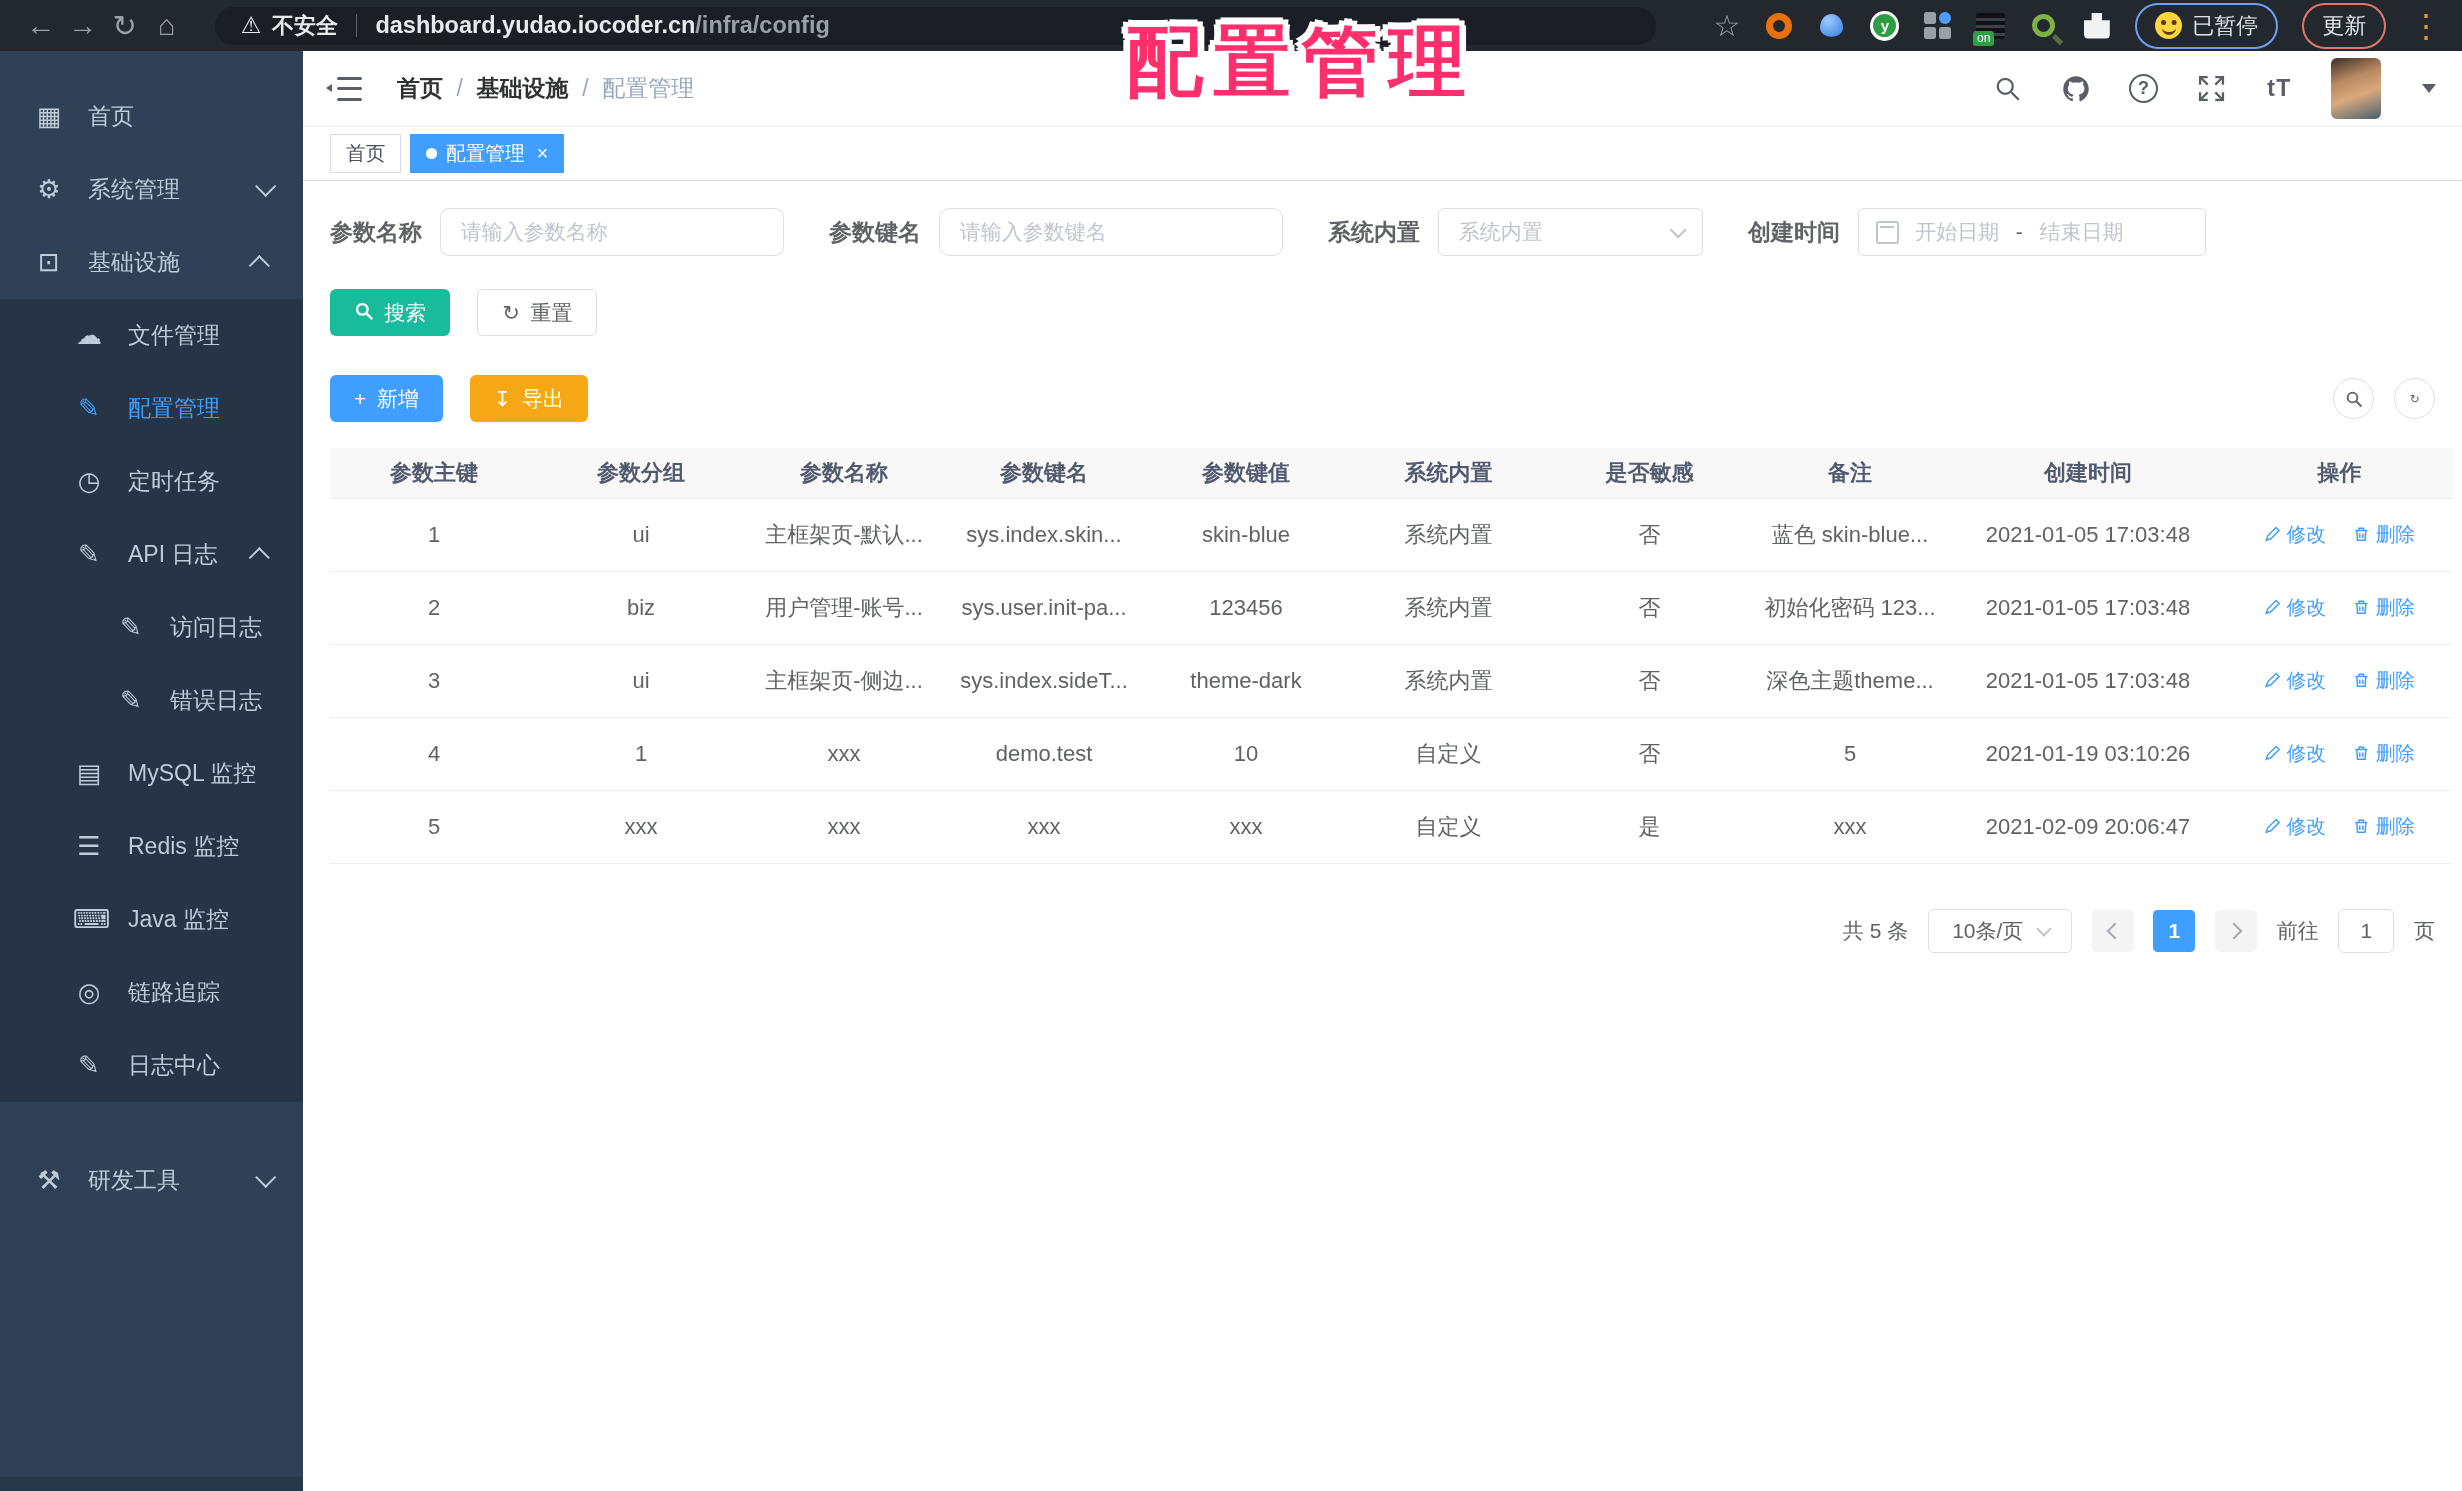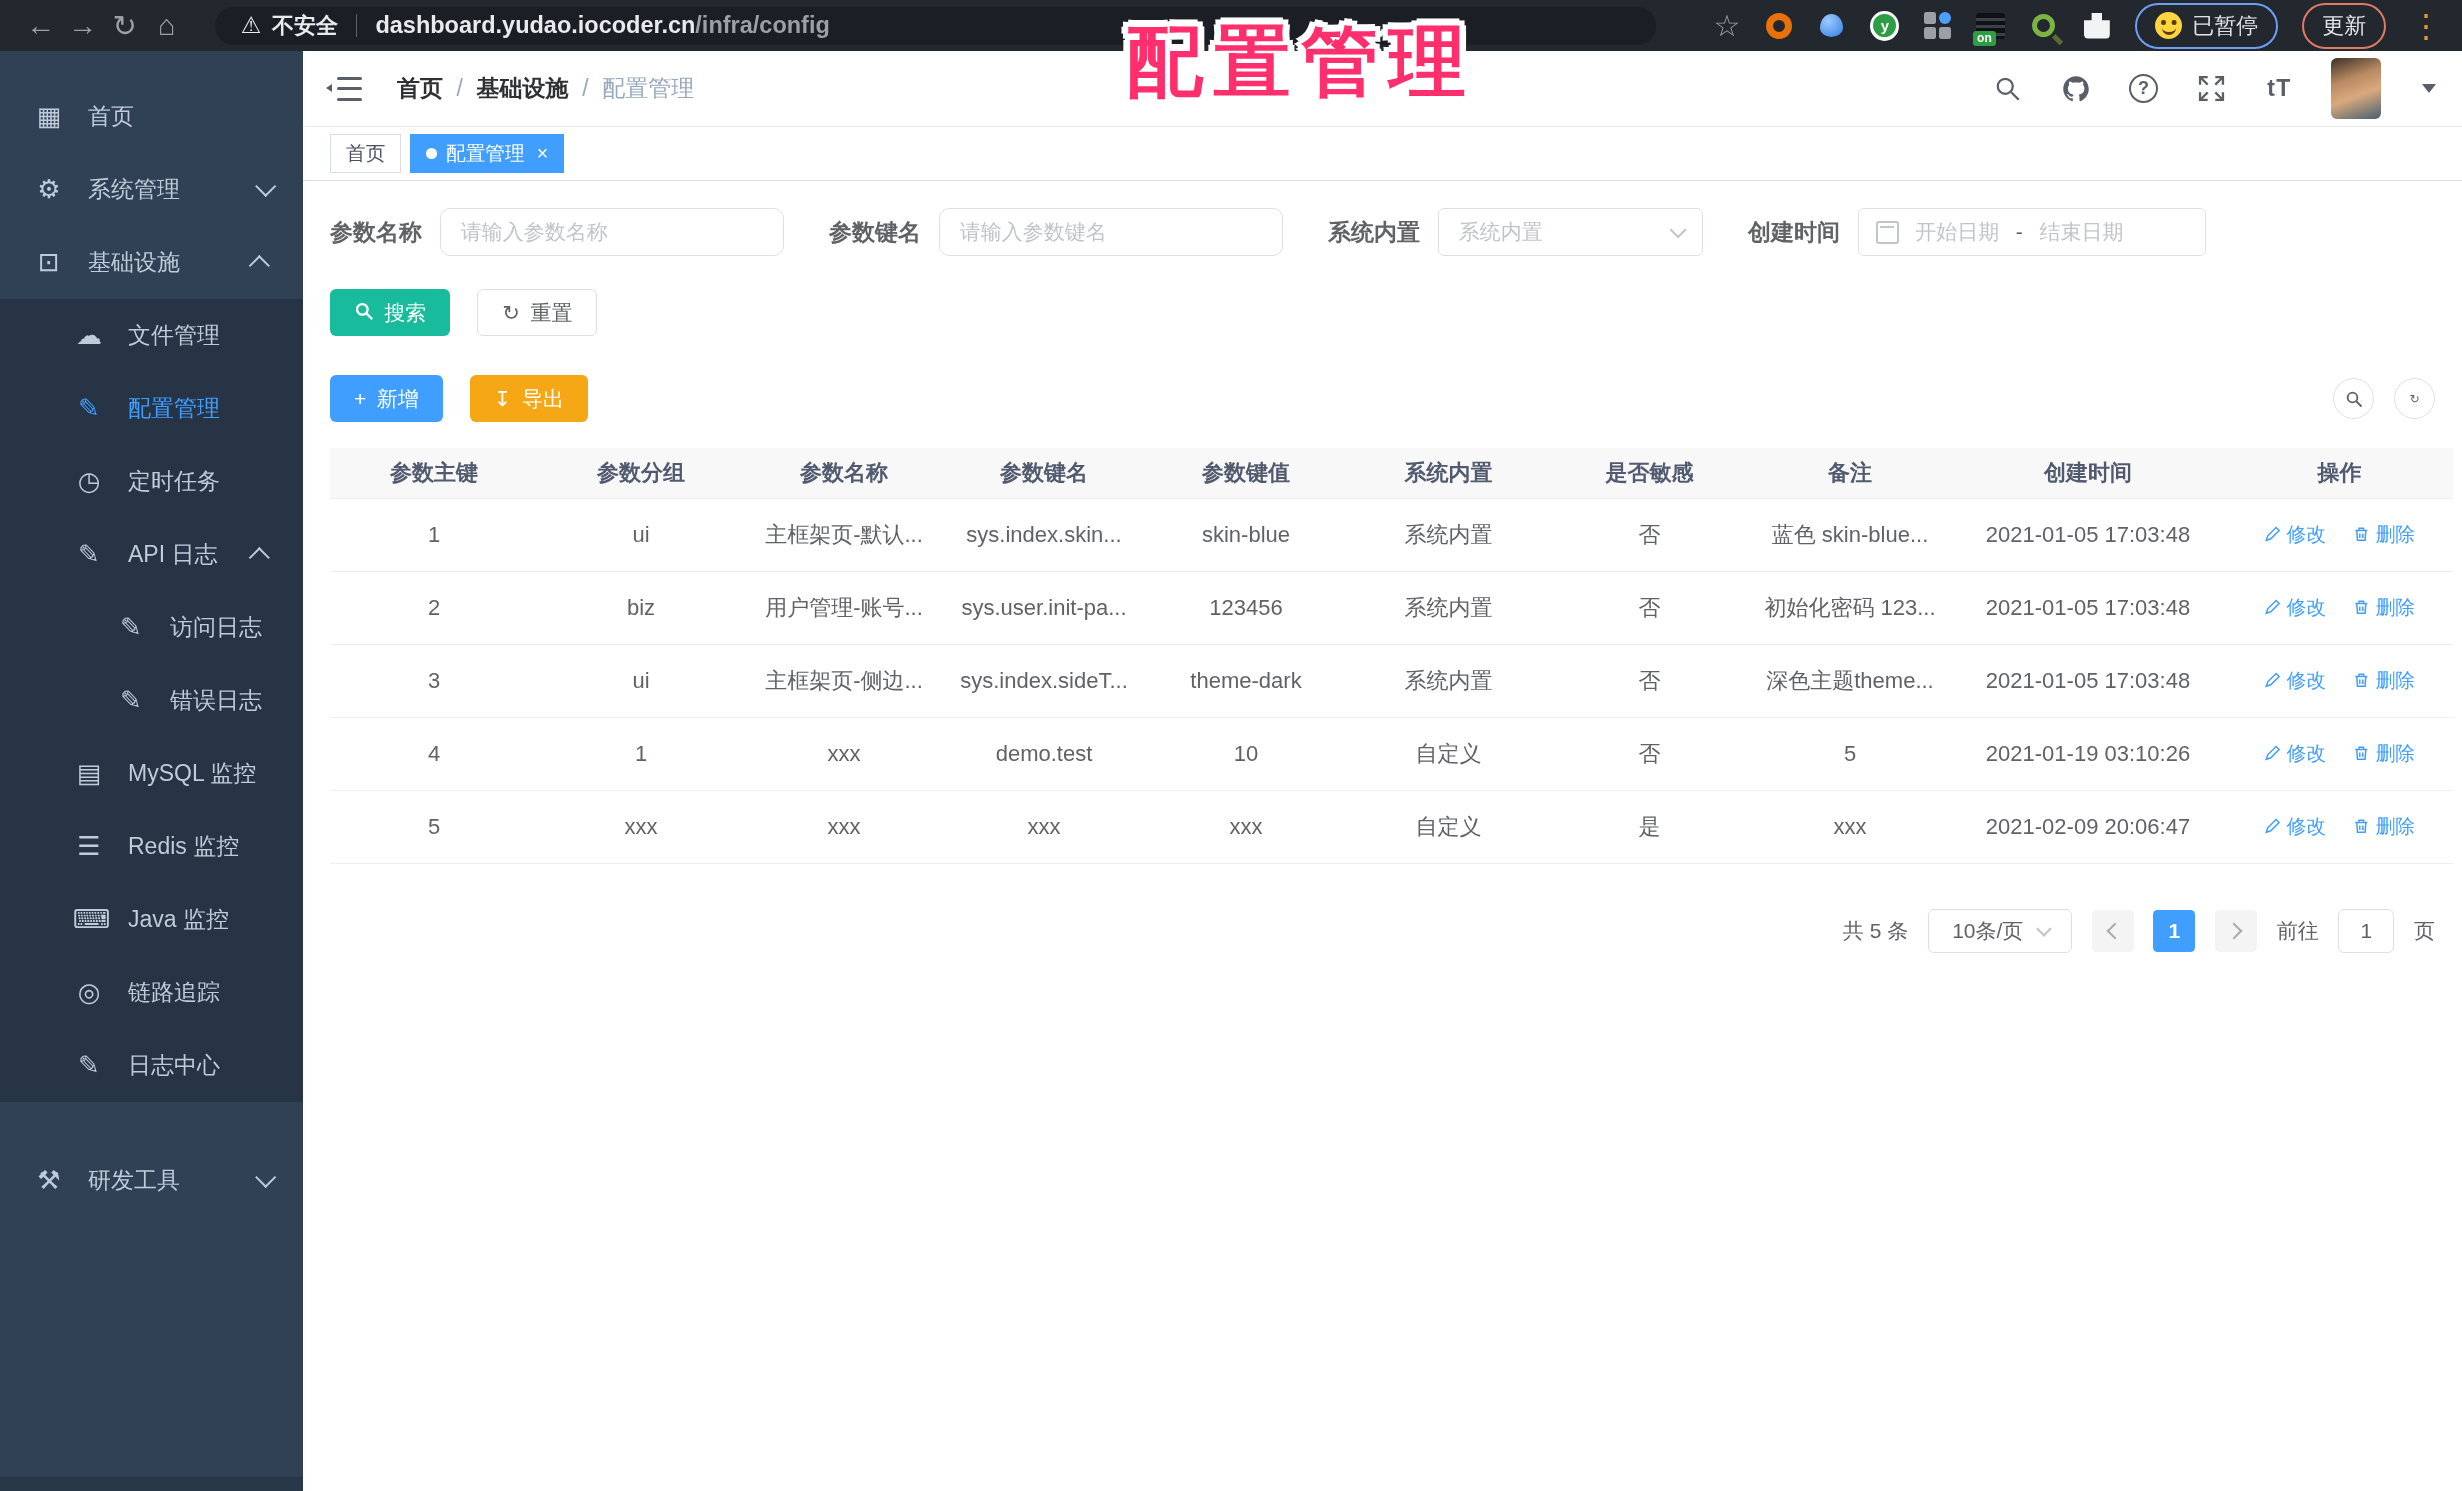--- a/index.html
+++ b/index.html
@@ -20,21 +20,21 @@
   .star { color:#9aa0a6; font-size:30px; }
   .ext { width:29px; height:29px; display:flex; align-items:center; justify-content:center; position:relative; }
   .ext-orange { width:26px; height:26px; border:7.6px solid #e8710a; border-radius:50%; }
   .ext-pin { width:23px; height:23px; background:radial-gradient(circle at 35% 30%, #9ecbff, #2f7de1); border-radius:50% 50% 50% 50%/60% 60% 40% 40%; }
   .ext-y { width:30px; height:30px; background:#fff; border-radius:50%; display:flex; align-items:center; justify-content:center; }
   .ext-y .in { width:23px; height:23px; background:#2e9e44; border-radius:50%; color:#fff; font-size:15px; font-weight:700; display:flex; align-items:center; justify-content:center; }
   .ext-grid { display:grid; grid-template-columns:12px 12px; grid-template-rows:12px 12px; gap:3px; }
   .ext-grid i { background:#9aa0a6; border-radius:2.3px; }
   .ext-grid i.b { background:#4d9fff; border-radius:50%; }
   .ext-on { width:30px; height:26px; background:repeating-linear-gradient(#0f1115 0 4.5px, #3c4048 4.5px 7.6px); border-radius:3px; position:relative; }
-  .ext-on .badge { position:absolute; left:-3px; bottom:-7.6px; background:#2e9e44; color:#fff; font-size:12px; padding:0.8px 3.8px; border-radius:3px; font-weight:700; }
+  .ext-on .badge { position:absolute; left:-3px; bottom:-7.6px; background:#2e9e44; color:#fff; font-size:12px; padding:0.8px 3.8px; border-radius:3px; font-weight:400; }
   .ext-mag { width:23px; height:23px; border:5.3px solid #7cb342; border-radius:50%; position:relative; }
   .ext-mag:after { content:""; position:absolute; width:10.6px; height:5.3px; background:#5a6b35; transform:rotate(45deg); left:15px; top:18px; }
   .ext-puzzle { width:26px; height:26px; background:#f1f3f4; border-radius:4.5px; clip-path:polygon(0 30%,30% 30%,30% 0,70% 0,70% 30%,100% 30%,100% 100%,0 100%); }
   .pill { display:flex; align-items:center; gap:10.6px; padding:6px 18px; border-radius:24px; font-size:22px; color:#dfe3e8; }
   .pill.paused { border:2.3px solid #6f9ff5;gap:10px; }
   .pill.update { border:2.3px solid #df7a66; color:#e3e6ea;justify-content:flex-end; }
   .smiley { width:27px; height:27px; background:#fcd53f; border-radius:50%; position:relative; }
   .smiley:before { content:""; position:absolute; width:4.5px; height:4.5px; border-radius:50%; background:#5b3b10; left:6px; top:8.3px; box-shadow:10.6px 0 0 #5b3b10; }
   .smiley:after { content:""; position:absolute; width:13.6px; height:6.8px; border-bottom:3px solid #5b3b10; border-radius:0 0 9px 9px; left:6.8px; top:13px; }
   .kebab { color:#e0963c; font-size:32px; line-height:1; }

